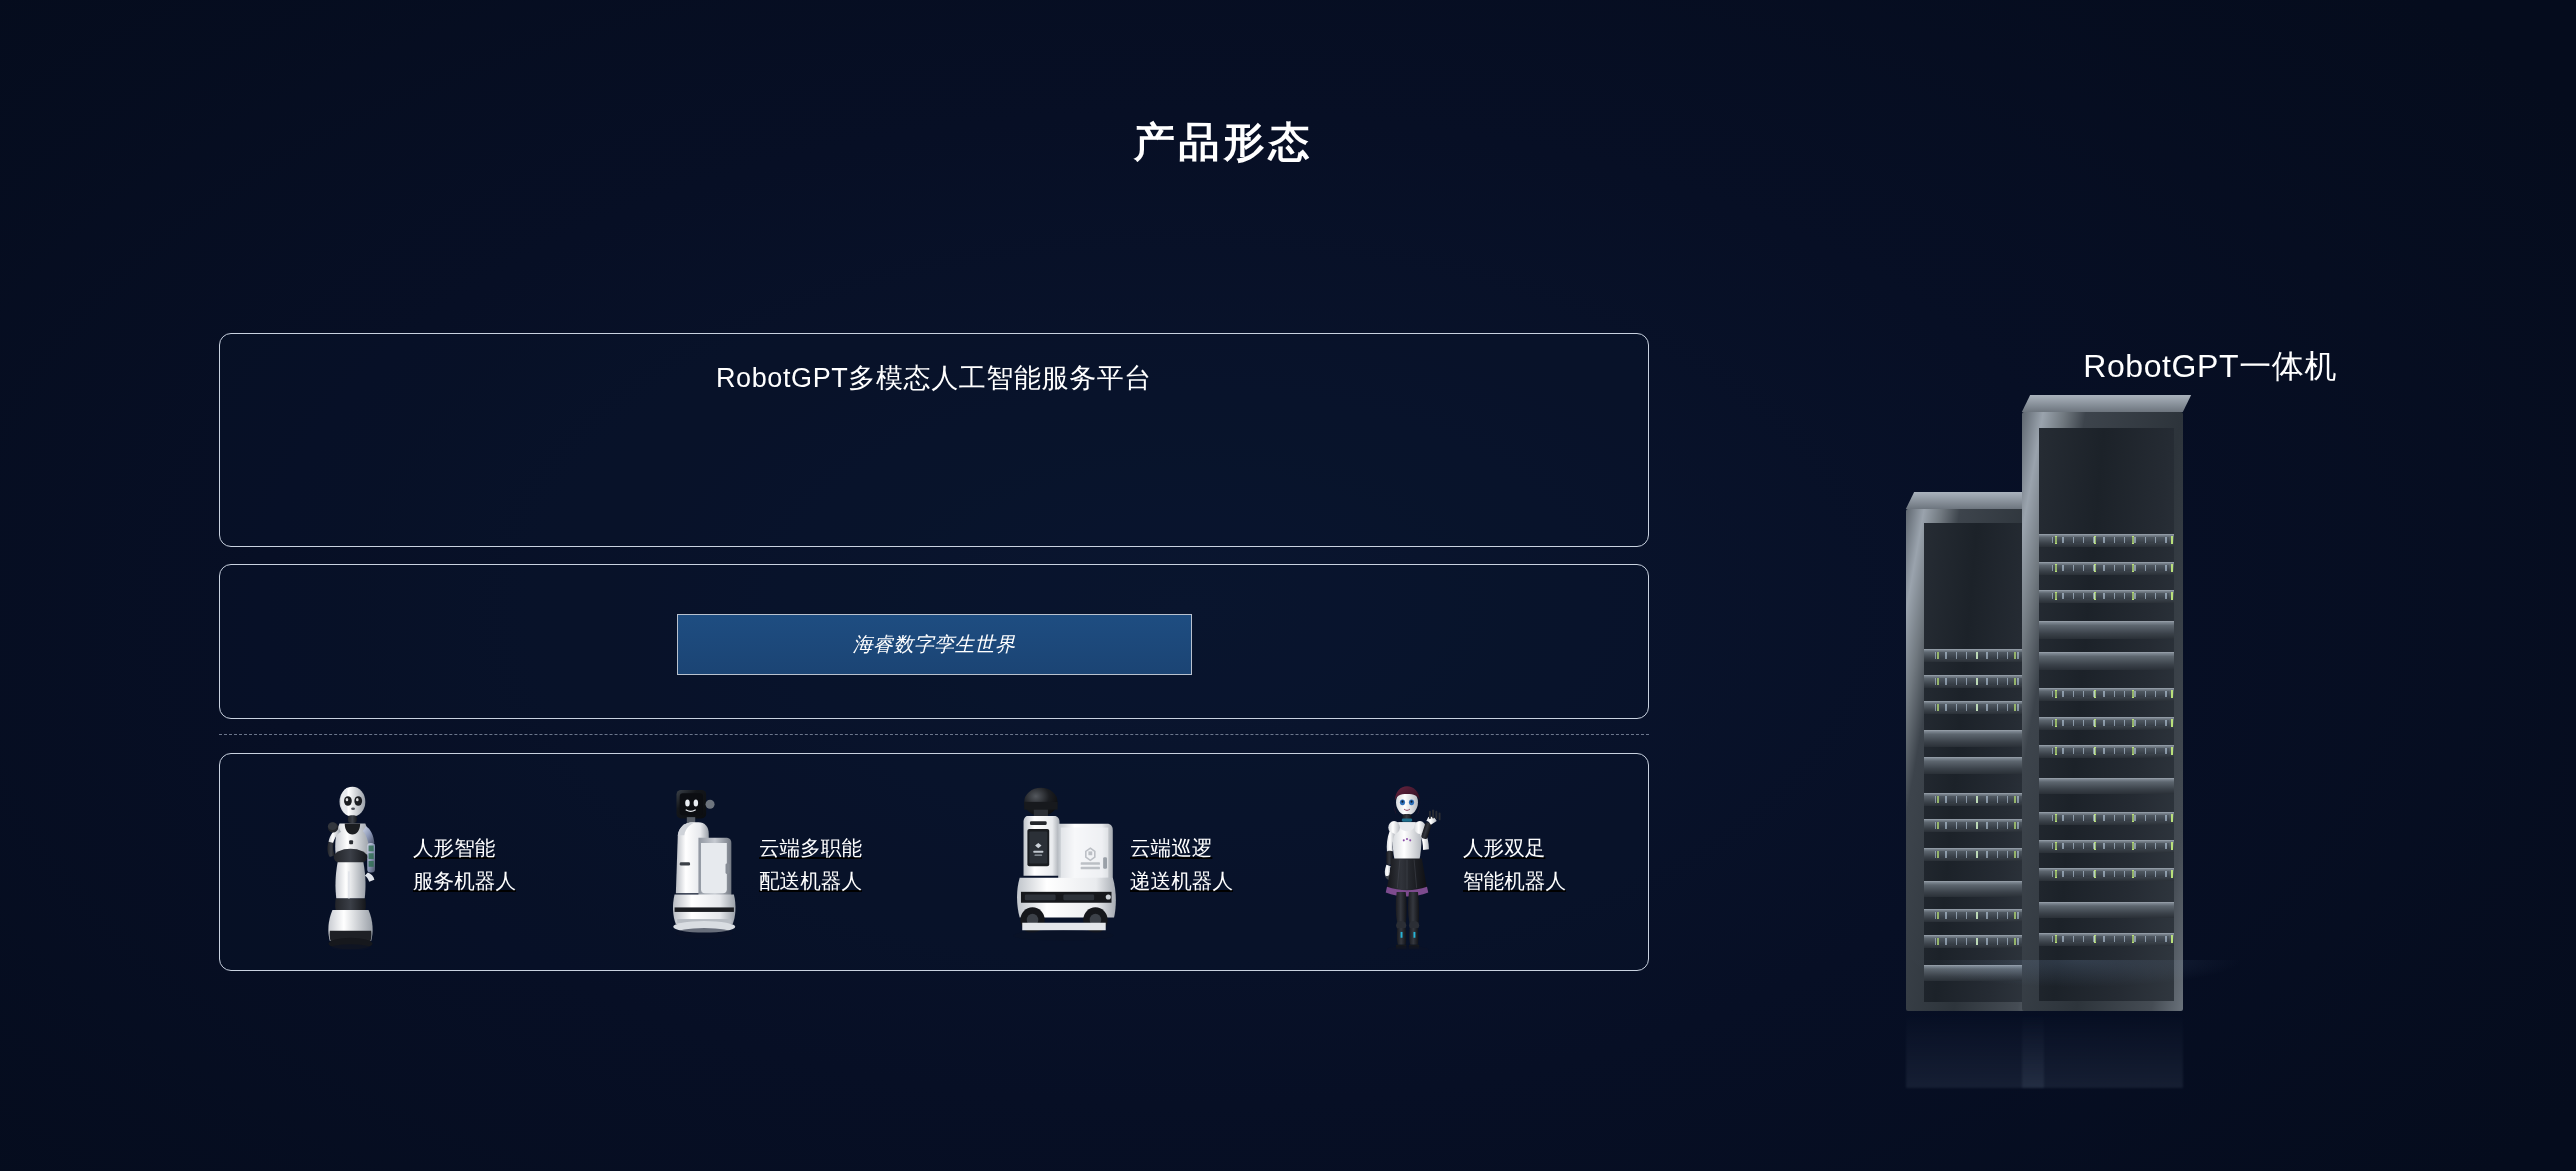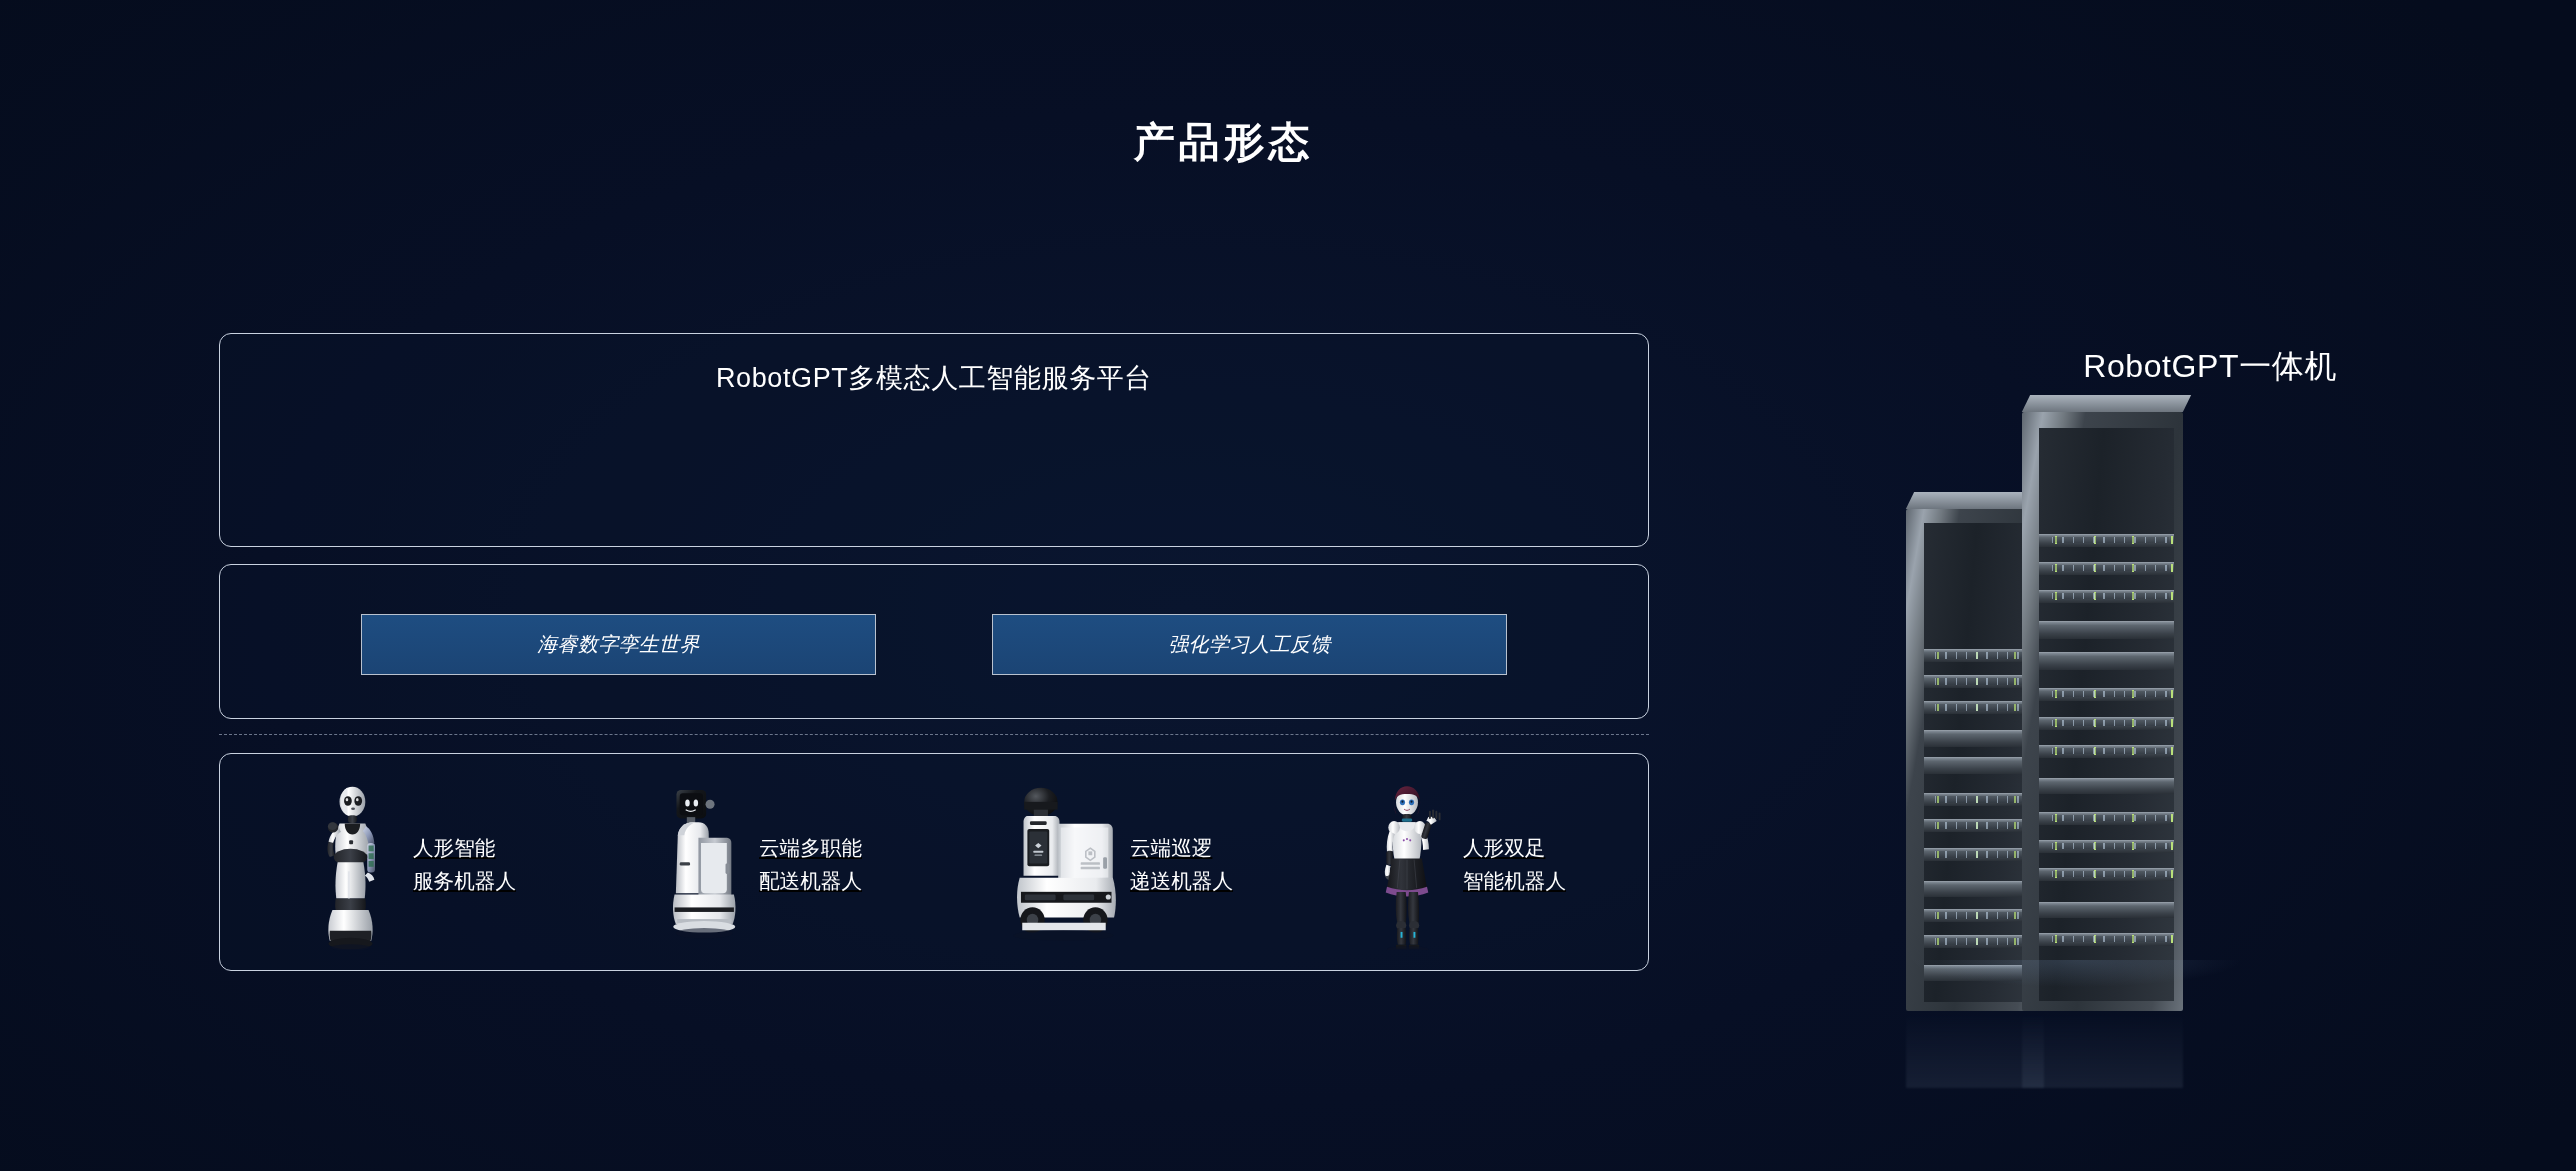--- a/index.html
+++ b/index.html
@@ -136,23 +136,20 @@
   <div class="panel" id="panel-platform">
 
     <div class="panel-title">RobotGPT多模态人工智能服务平台</div>
 
   </div>
 
   <div class="panel" id="panel-engine">
     <div class="chip-row" id="chip-row-engine">
       <div class="chip chip-wide">
         <span>海睿数字孪生世界</span>
-      </div>
-      <div class="chip chip-wide">
-        <span>强化学习人工反馈</span>
       </div>
     </div>
   </div>
 
   <div id="divider"></div>
 
   <div class="panel" id="panel-robots">
     <div id="robot-row">
 
       <div class="robot-card">

